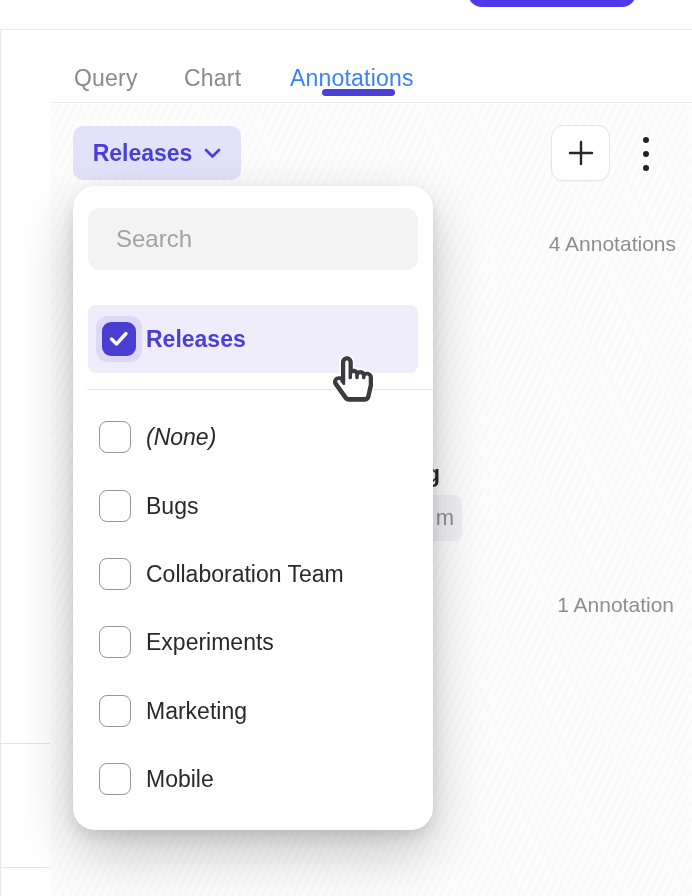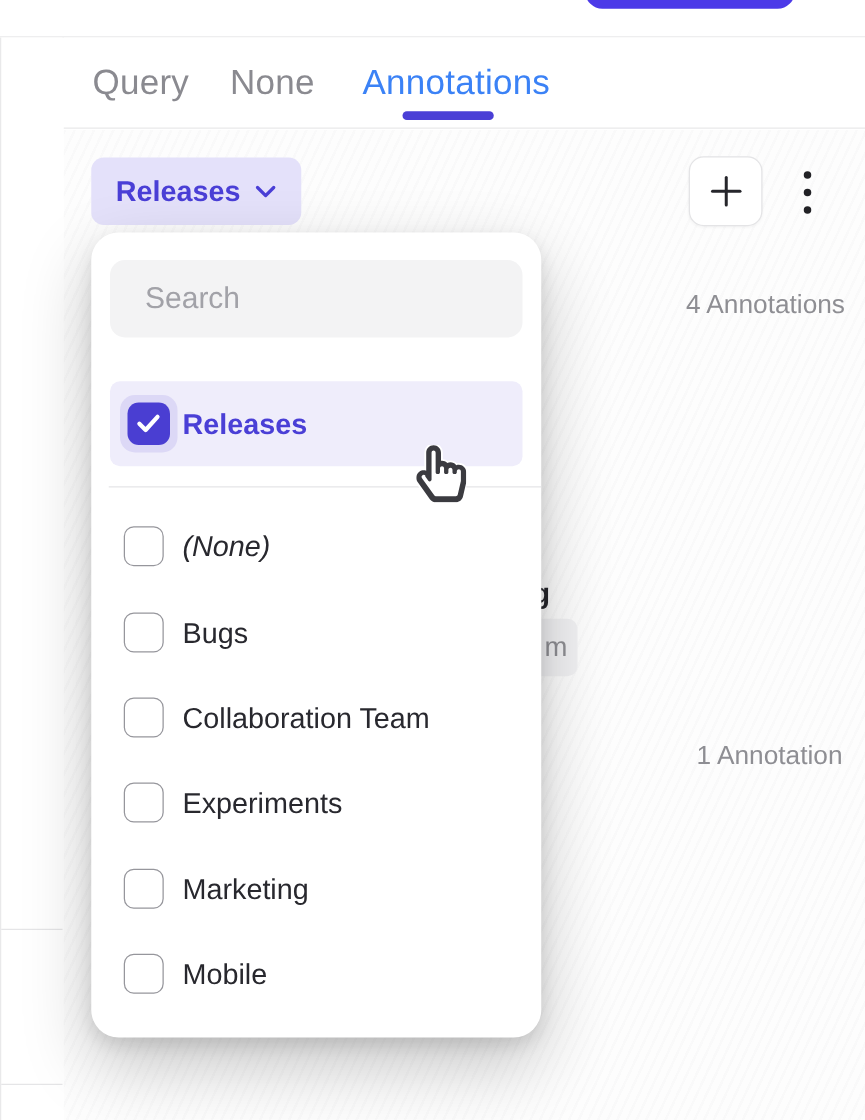--- a/index.html
+++ b/index.html
@@ -34,22 +34,22 @@
   .rail-divider { position: absolute; left: 0; width: 100%; height: 1px; background: #e5e5e7; }
   .rail-divider.d1 { top: 713px; } 
   .rail-divider.d2 { top: 837px; } 
 
   
   .tabsbar {
     position: absolute; left: 51px; top: 30px; right: 0; height: 73px;
     background: #ffffff; border-bottom: 1px solid #e9e9ea;
   }
   .tab {
-    position: absolute; top: 0; height: 72px; display: flex; align-items: center;
-    font-size: 28px; font-weight: 500; color: #8a8a90; cursor: pointer;
+    position: absolute; top: 12px; height: 72px; display: flex; align-items: center;
+    font-size: 23px; font-weight: 500; color: #8a8a90; cursor: pointer;
     letter-spacing: 0.2px;
   }
   .tab.query { left: 23px; }
   .tab.chart { left: 133px; }
   .tab.annotations { left: 239px; color: #3b82f6; font-weight: 400; }
   .tab-underline {
     position: absolute; left: 271px; top: 59px; width: 73px; height: 7px;
     border-radius: 3.5px; background: #4a3fd6;
   }
 
@@ -162,21 +162,21 @@
     <div class="top-pill-button"></div>
   </div>
 
   <div class="left-rail">
     <div class="rail-divider d1"></div>
     <div class="rail-divider d2"></div>
   </div>
 
   <div class="tabsbar">
     <div class="tab query">Query</div>
-    <div class="tab chart">None</div>
+    <div class="tab chart">Chart</div>
     <div class="tab annotations">Annotations</div>
     <div class="tab-underline"></div>
   </div>
 
   <div class="content">
 
     <div class="filter-button">
       <span class="label">Releases</span>
       <svg width="17" height="11" viewBox="0 0 17 11">
         <polyline points="2,2 8.5,8.5 15,2" fill="none" stroke="#4a3fd6" stroke-width="2.6" stroke-linecap="round" stroke-linejoin="round"></polyline>

